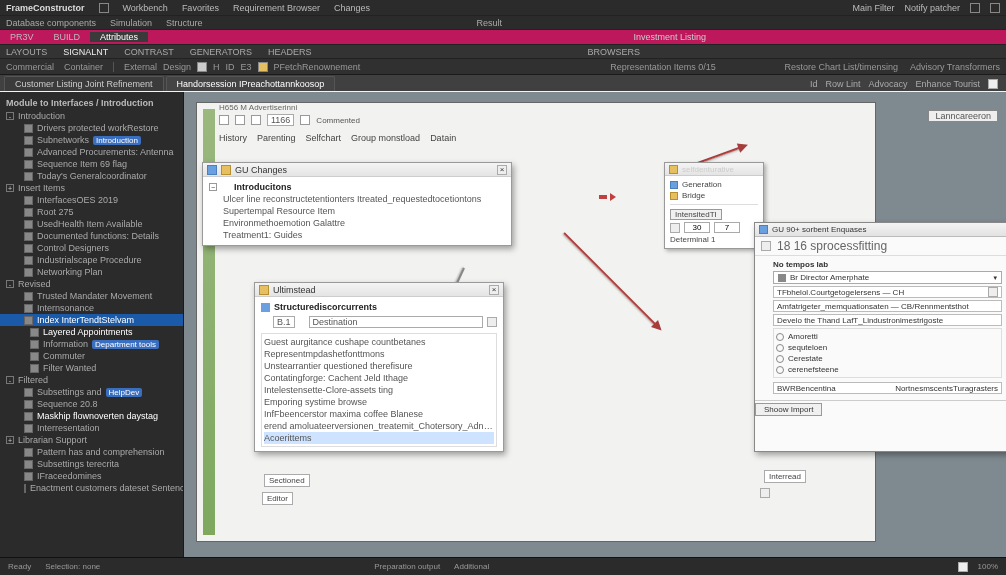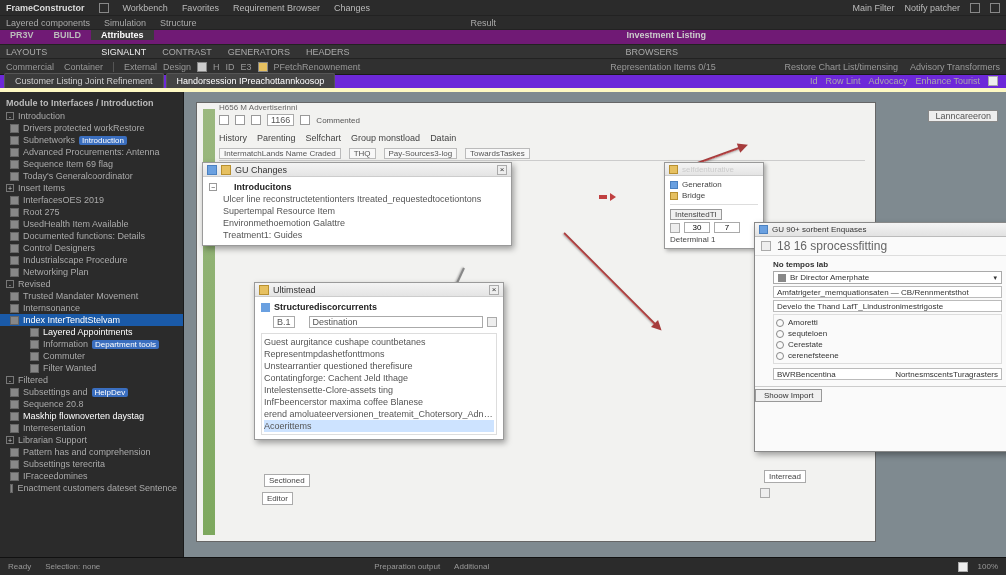--- a/index.html
+++ b/index.html
@@ -7,50 +7,50 @@
 
 .menubar { height:16px; background:#2b2b2b; display:flex; align-items:center; padding:0 6px; gap:14px; border-bottom:1px solid #222; }
 .menubar .menu-item { color:#bbb; cursor:pointer; }
 .menubar .menu-item.bold { font-weight:bold; color:#ddd; }
 .menubar .right { margin-left:auto; display:flex; gap:10px; }
 .menubar .boxicon { width:10px; height:10px; border:1px solid #888; display:inline-block; }
 
 .ribbonbar { height:14px; background:#2b2b2b; display:flex; align-items:center; padding:0 6px; gap:14px; border-bottom:1px solid #222; }
 .ribbonbar span { color:#aaa; }
 
-.secondary { height:15px; background:#701a75; display:flex; align-items:flex-start; border-bottom:1px solid #222;font-weight:bold; }
+.secondary { height:15px; background:#be185d; display:flex; align-items:center; border-bottom:1px solid #222; }
 .secondary .tab { padding:0 10px; color:#bbb; height:100%; display:flex; align-items:center; }
 .secondary .tab.active { background:#3a3a3a; color:#fff; }
 .secondary .spacer { flex:1; }
 .secondary .half { width:50%; display:flex; align-items:center; }
 
 .catbar { height:14px; background:#333; display:flex; align-items:center; padding:0 6px; gap:16px; border-bottom:1px solid #222; color:#aaa; }
 .catbar .cat { cursor:pointer; }
-.catbar .cat.sel { color:#eee;margin-left:38px; }
+.catbar .cat.sel { color:#eee; }
 
 .toolrow { height:16px; background:#303030; display:flex; align-items:center; padding:0 6px; gap:10px; border-bottom:1px solid #1a1a1a; color:#999; }
 .toolrow .grp { display:flex; gap:6px; align-items:center; }
 .toolrow .fileicon { width:10px; height:10px; background:#ccc; border:1px solid #888; }
 .toolrow .fileicon.yellow { background:#e6c060; }
 .toolrow .sep { width:1px; height:10px; background:#555; }
 .toolrow .right { margin-left:auto; display:flex; gap:12px; }
 
-.tabstrip { height:17px; background:#6d28d9; display:flex; align-items:flex-end; padding-left:4px; border-bottom:4px solid #fef9c3; }
+.tabstrip { height:17px; background:#404040; display:flex; align-items:flex-end; padding-left:4px; border-bottom:1px solid #fef9c3; }
 .tabstrip .filetab { background:#3b3b3b; padding:2px 10px; border:1px solid #555; border-bottom:none; margin-right:2px; color:#ccc; border-radius:2px 2px 0 0; }
 .tabstrip .filetab.active { background:#444; color:#fff; }
 .tabstrip .rightlinks { margin-left:auto; display:flex; gap:8px; padding-right:8px; padding-bottom:2px; }
 .tabstrip .rightlinks span { color:#aaa; cursor:pointer; }
 
 .workspace { position:absolute; top:92px; left:0; right:0; bottom:18px; display:flex; }
 
 
 .leftpanel { width:184px; background:#2b2b2b; border-right:1px solid #1a1a1a; overflow:hidden; padding:4px 0; }
 .leftpanel .section-title { color:#bbb; font-weight:bold; padding:2px 6px; }
 .leftpanel .row { display:flex; align-items:center; gap:4px; padding:1px 6px; color:#aaa; white-space:nowrap; overflow:hidden; }
-.leftpanel .row.indent1 { padding-left:10px; }
+.leftpanel .row.indent1 { padding-left:24px; }
 .leftpanel .row.indent2 { padding-left:30px; }
 .leftpanel .row .expander { width:8px; height:8px; border:1px solid #777; display:inline-flex; align-items:center; justify-content:center; font-size:7px; color:#ccc; }
 .leftpanel .row .ficon { width:9px; height:9px; background:#888; border:1px solid #666; }
 .leftpanel .row.sel { background:#1a5aa8; color:#fff; }
 .leftpanel .row.hl { color:#fff; }
 .leftpanel .badge { background:#3a6ebf; color:#fff; padding:0 3px; border-radius:2px; font-size:8px; }
 
 
 .canvas { flex:1; background:#7f8a90; position:relative; overflow:hidden; }
 .paper { position:absolute; left:12px; top:10px; width:680px; height:440px; background:#f2f2f0; border:1px solid #666; }
@@ -128,21 +128,21 @@
   <span class="menu-item">Changes</span>
   <div class="right">
     <span class="menu-item">Main Filter</span>
     <span class="menu-item">Notify patcher</span>
     <span class="boxicon"></span>
     <span class="boxicon"></span>
   </div>
 </div>
 
 <div class="ribbonbar">
-  <span>Layered components</span>
+  <span>Database components</span>
   <span>Simulation</span>
   <span>Structure</span>
   <span style="margin-left:260px">Result</span>
 </div>
 
 <div class="secondary">
   <div class="half">
     <div class="tab">PR3V</div>
     <div class="tab">BUILD</div>
     <div class="tab active">Attributes</div>
@@ -345,26 +345,20 @@
         <span class="btn"></span>
         <span class="label">Commented</span>
       </div>
       <div class="doc-menubar">
         <span>History</span>
         <span>Parenting</span>
         <span>Selfchart</span>
         <span>Group monstload</span>
         <span>Datain</span>
       </div>
-      <div class="doc-subbar">
-        <span class="chip">IntermatchLands Name Craded</span>
-        <span class="chip">THQ</span>
-        <span class="chip">Pay-Sources3-log</span>
-        <span class="chip">TowardsTaskes</span>
-      </div>
     </div>
 
     <div class="arrow" style="left:380px; top:140px; width:130px; transform:rotate(45deg);">
         <div class="shaft" style="width:130px"></div>
         <div class="head"></div>
       </div>
     <div class="arrow gray" style="left:280px; top:175px; width:40px; transform:rotate(115deg);">
         <div class="shaft" style="width:40px"></div>
         <div class="head"></div>
       </div>
@@ -412,20 +406,21 @@
           <span style="width:6px"></span>
           <span class="stubinput" style="flex:1">Destination</span>
           <span class="tinybox"></span>
         </div>
         <div class="scroll">
           <div class="listrow">Guest aurgitance cushape countbetanes</div>
           <div class="listrow">Representmpdashetfonttmons</div>
           <div class="listrow">Unstearrantier questioned therefisure</div>
           <div class="listrow">Contatingforge: Cachent Jeld Ithage</div>
           <div class="listrow">Intelestensette-Clore-assets ting</div>
+          <div class="listrow">Emporing systime browse</div>
           <div class="listrow">InfFbeencerstor maxima coffee Blanese</div>
           <div class="listrow">erend amoluateerversionen_treatemit_Chotersory_Adnet answers</div>
           <div class="listrow sel">Acoerittems</div>
         </div>
       </div>
     </div>
 
     <div class="mini-tag" style="left:80px; top:382px;">Sectioned</div>
     <div class="mini-tag" style="left:78px; top:400px;">Editor</div>
 
@@ -466,20 +461,24 @@
         <span class="tinybox"></span>
         <span>18  16   sprocessfitting</span>
       </div>
       <div class="body">
         <div style="font-weight:bold;margin-bottom:2px">No tempos lab</div>
         <div class="drop">
           <span style="width:8px;height:8px;background:#888"></span>
           <span>Br  Director Amerphate</span>
           <span class="chev">▾</span>
         </div>
+        <div class="bar">
+            <span>TFbhelol.Courtgetogelersens — CH</span>
+            <span class="tinybox"></span>
+          </div>
         <div class="bar">
             <span>Amfatrigeter_memquationsaten — CB/Rennmentsthot</span>
           </div>
         <div class="bar">
             <span>Develo the Thand LafT_Lindustronimestrigoste</span>
           </div>
         <div style="border:1px solid #ddd;padding:2px;margin-top:2px">
           <div class="opt">
               <span class="rb"></span>
               <span>Amoretti</span>

